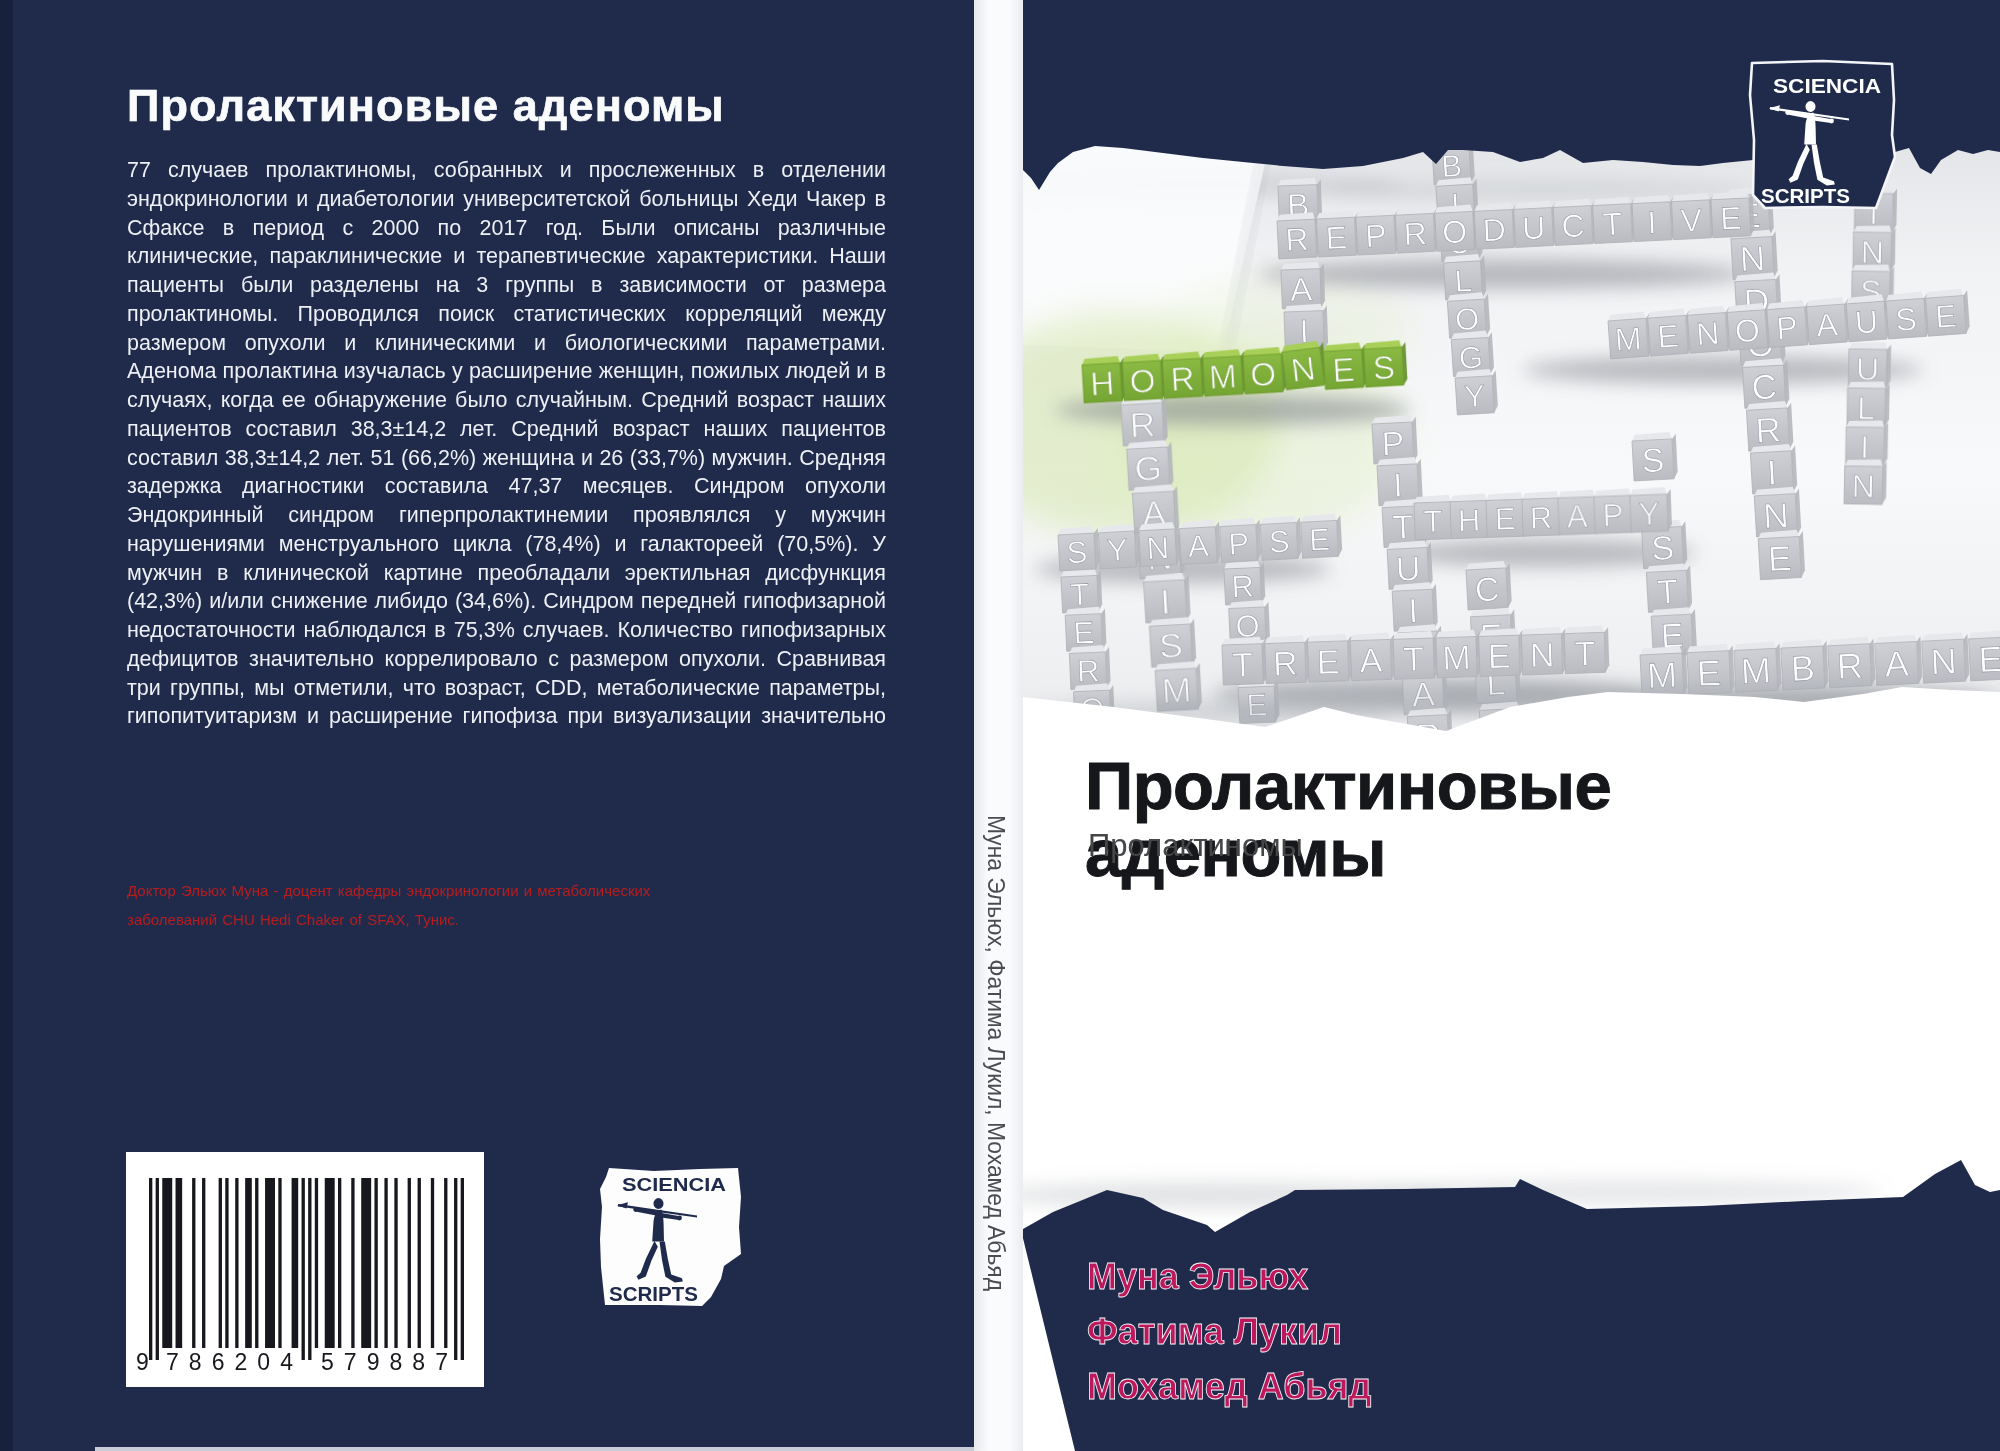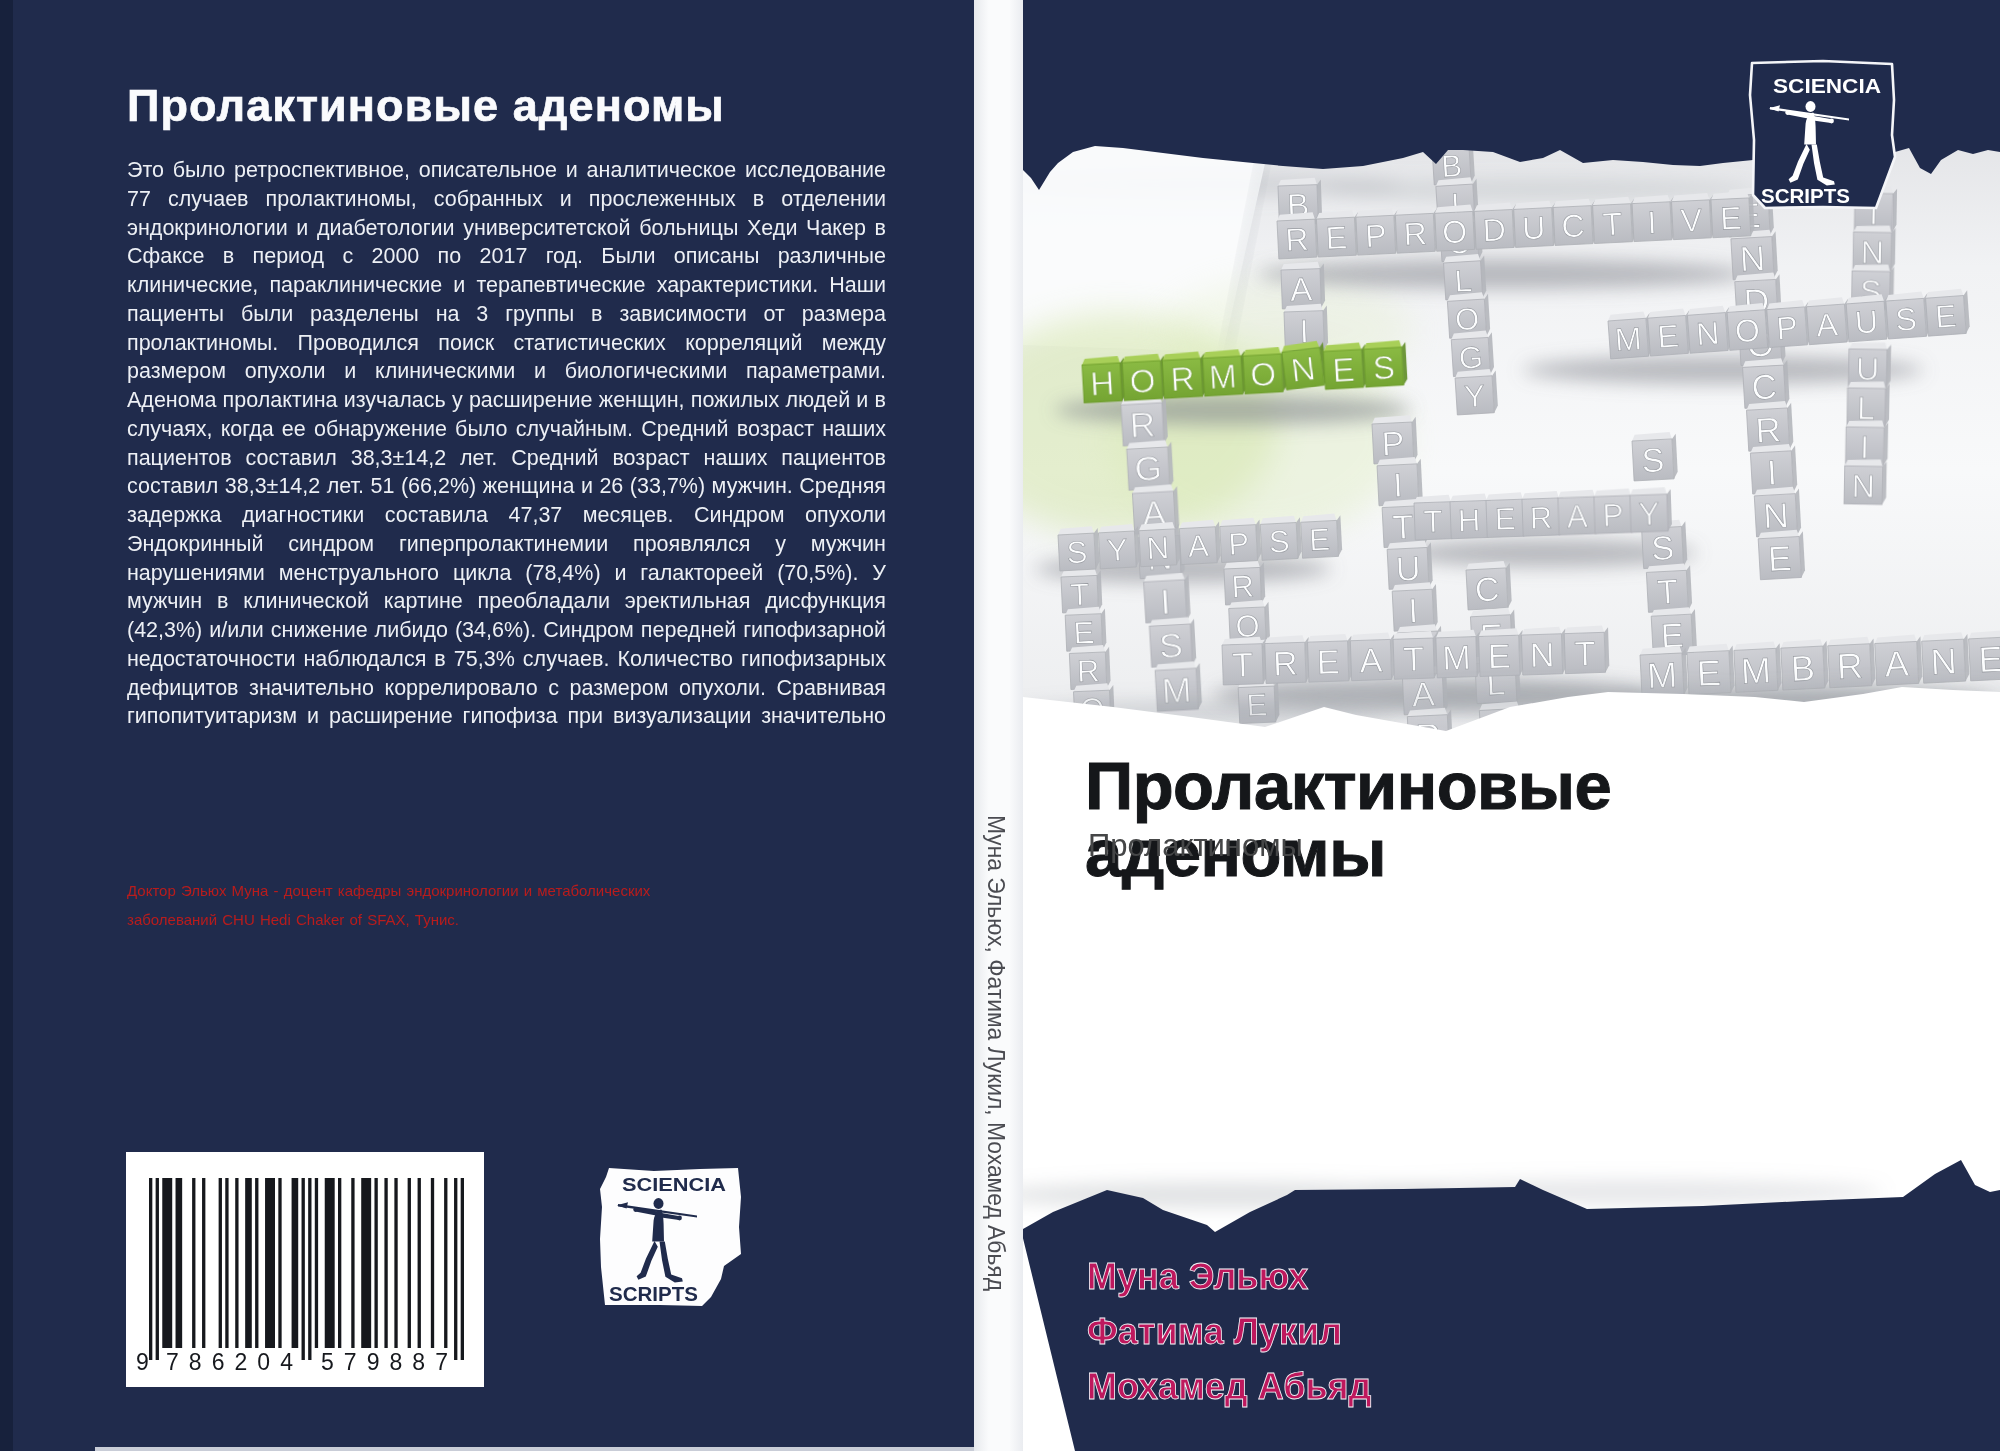--- a/index.html
+++ b/index.html
@@ -13,39 +13,39 @@
 
 <div class="abs" style="left:0;top:0;width:974px;height:1451px;background:#202b4c"></div>
 
 <div class="abs" style="left:0;top:0;width:13px;height:1451px;background:#17213c"></div>
 
 <div class="abs" style="left:95px;top:1447px;width:929px;height:4px;background:#e8eaf0;opacity:0.85"></div>
 
 <div class="abs" style="left:127px;top:83px;font-size:45px;line-height:45px;font-weight:bold;color:#fafbfd;letter-spacing:1.1px;-webkit-text-stroke:0.7px #fafbfd">Пролактиновые аденомы</div>
 
 <div class="abs" style="left:127px;top:156px;width:759px;font-size:21.5px;line-height:28.75px;color:#edf0f5">
-<div class="jl">Это было ретроспективное, описательное и аналитическое исследование</div>
 <div class="jl">77 случаев пролактиномы, собранных и прослеженных в отделении</div>
 <div class="jl">эндокринологии и диабетологии университетской больницы Хеди Чакер в</div>
 <div class="jl">Сфаксе в период с 2000 по 2017 год. Были описаны различные</div>
 <div class="jl">клинические, параклинические и терапевтические характеристики. Наши</div>
 <div class="jl">пациенты были разделены на 3 группы в зависимости от размера</div>
 <div class="jl">пролактиномы. Проводился поиск статистических корреляций между</div>
 <div class="jl">размером опухоли и клиническими и биологическими параметрами.</div>
 <div class="jl">Аденома пролактина изучалась у расширение женщин, пожилых людей и в</div>
 <div class="jl">случаях, когда ее обнаружение было случайным. Средний возраст наших</div>
 <div class="jl">пациентов составил 38,3±14,2 лет. Средний возраст наших пациентов</div>
 <div class="jl">составил 38,3±14,2 лет. 51 (66,2%) женщина и 26 (33,7%) мужчин. Средняя</div>
 <div class="jl">задержка диагностики составила 47,37 месяцев. Синдром опухоли</div>
 <div class="jl">Эндокринный синдром гиперпролактинемии проявлялся у мужчин</div>
 <div class="jl">нарушениями менструального цикла (78,4%) и галактореей (70,5%). У</div>
 <div class="jl">мужчин в клинической картине преобладали эректильная дисфункция</div>
 <div class="jl">(42,3%) и/или снижение либидо (34,6%). Синдром передней гипофизарной</div>
 <div class="jl">недостаточности наблюдался в 75,3% случаев. Количество гипофизарных</div>
 <div class="jl">дефицитов значительно коррелировало с размером опухоли. Сравнивая</div>
+<div class="jl">три группы, мы отметили, что возраст, CDD, метаболические параметры,</div>
 <div class="jl">гипопитуитаризм и расширение гипофиза при визуализации значительно</div>
 </div>
 
 <div class="abs" style="left:127px;top:876px;width:760px;font-size:15px;line-height:29px;color:#b91c1c;word-spacing:1px">
 Доктор Эльюх Муна - доцент кафедры эндокринологии и метаболических<br>заболеваний CHU Hedi Chaker of SFAX, Тунис.</div>
 
 <div class="abs" style="left:126px;top:1152px;width:358px;height:235px;background:#ffffff">
 <svg width="358" height="235" viewBox="0 0 358 235" style="position:absolute;left:0;top:0">
         <rect x="23.00" y="26" width="3.32" height="182" fill="#16181d"></rect>
         <rect x="29.63" y="26" width="3.32" height="182" fill="#16181d"></rect>

